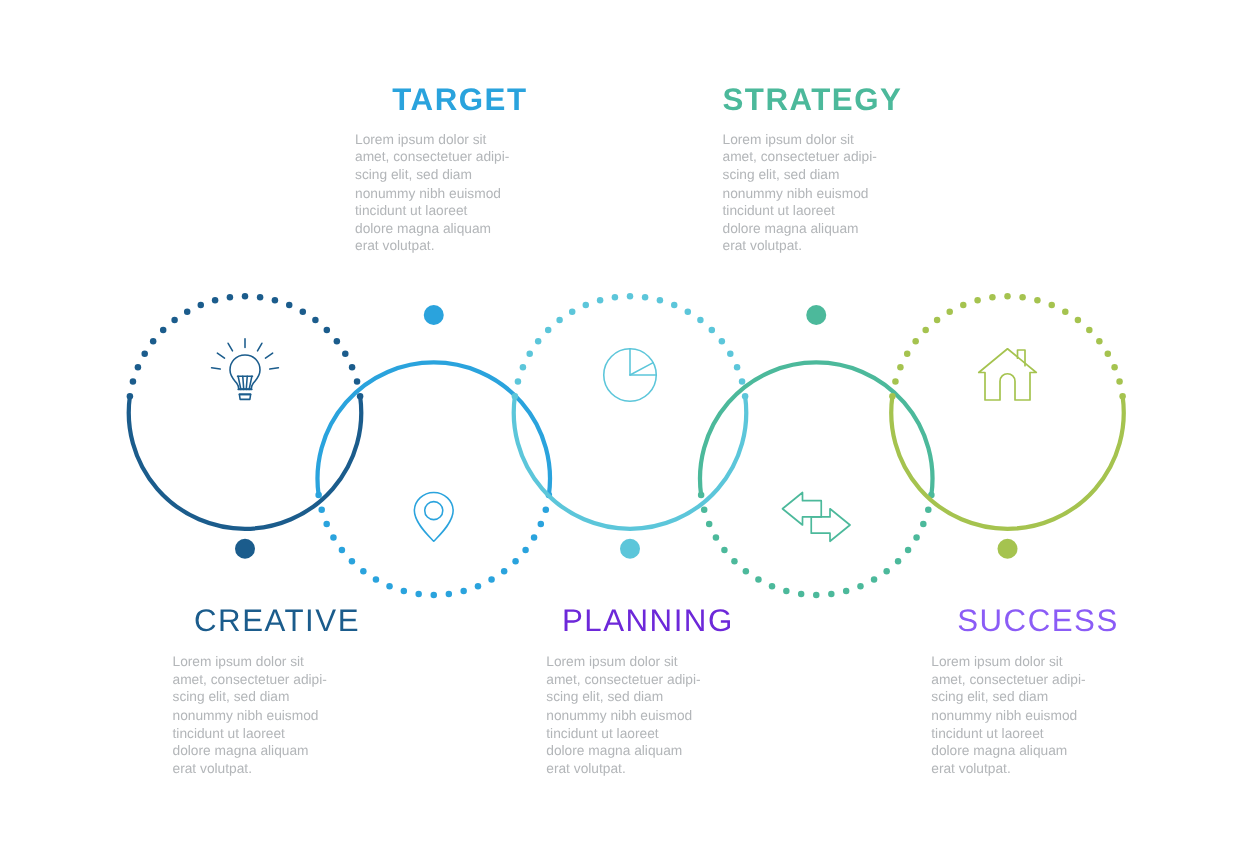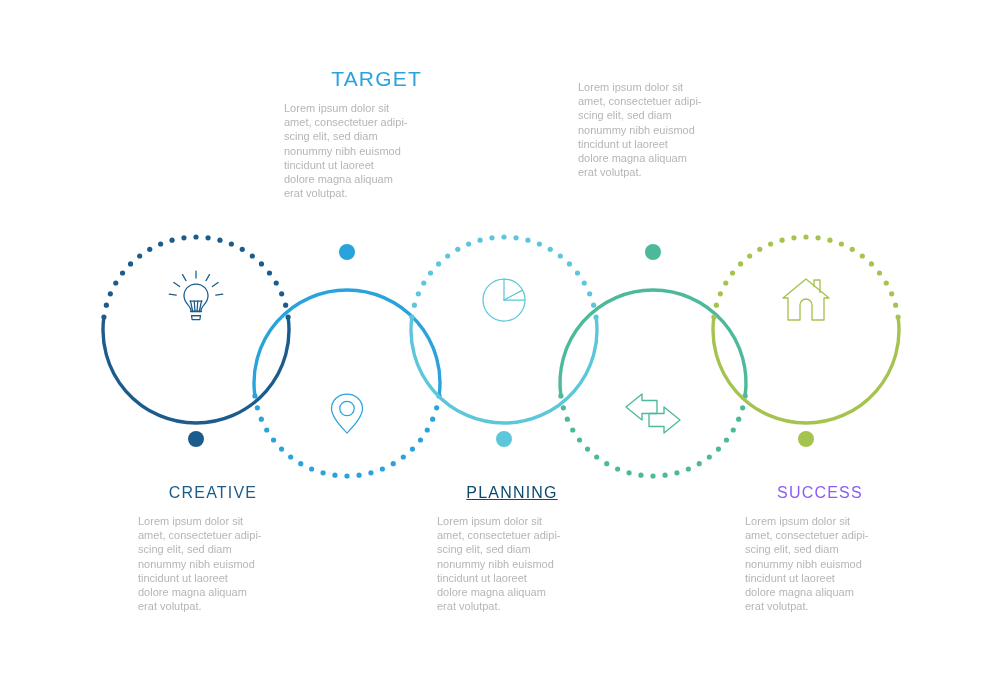--- a/index.html
+++ b/index.html
@@ -23,24 +23,24 @@
   .body-copy{
     font-size:11px;
     line-height:14.2px;
     color:#b3b6b9;
     text-align:justify;
     text-justify:inter-word;
   }
   .body-copy > span{display:block;}
 
   
-  .top .heading{font-size:21px;text-align:right;}
+  .top .heading{font-size:25px;text-align:right;font-weight:bold;}
   .top .body-copy{width:138px;}
   
-  .bottom .heading{font-size:16px;text-align:center;}
+  .bottom .heading{font-size:25px;text-align:right;}
   .bottom .body-copy{width:138px;}
 </style>
 </head>
 <body>
 
 <div id="stage">
 
   <svg id="graphic" viewBox="0 0 1000 692">
     <g id="circles-layer">
         <path d="M 288.09 317.06 A 93 93 0 1 1 103.91 317.06" fill="none" stroke="#1b5c8c" stroke-width="3.4" stroke-linecap="round"></path>
@@ -238,20 +238,21 @@
       <span>amet, consectetuer adipi-</span>
       <span>scing elit, sed diam</span>
       <span>nonummy nibh euismod</span>
       <span>tincidunt ut laoreet</span>
       <span>dolore magna aliquam</span>
       <span>erat volutpat.</span>
     </div>
   </div>
 
   <div class="txtblock top" style="left:578px;top:68px;width:150px;">
+    <div class="heading" style="text-align: left; color: rgb(76, 185, 155);">STRATEGY</div>
     <div class="body-copy" style="margin-top:12px;">
       <span>Lorem ipsum dolor sit</span>
       <span>amet, consectetuer adipi-</span>
       <span>scing elit, sed diam</span>
       <span>nonummy nibh euismod</span>
       <span>tincidunt ut laoreet</span>
       <span>dolore magna aliquam</span>
       <span>erat volutpat.</span>
     </div>
   </div>
@@ -263,21 +264,21 @@
       <span>amet, consectetuer adipi-</span>
       <span>scing elit, sed diam</span>
       <span>nonummy nibh euismod</span>
       <span>tincidunt ut laoreet</span>
       <span>dolore magna aliquam</span>
       <span>erat volutpat.</span>
     </div>
   </div>
 
   <div class="txtblock bottom" style="left:437px;top:485px;width:150px;">
-    <div class="heading" style="color: #0c4a6e; text-decoration: underline;">PLANNING</div>
+    <div class="heading" style="color: #6d28d9;">PLANNING</div>
     <div class="body-copy" style="margin-top:13px;">
       <span>Lorem ipsum dolor sit</span>
       <span>amet, consectetuer adipi-</span>
       <span>scing elit, sed diam</span>
       <span>nonummy nibh euismod</span>
       <span>tincidunt ut laoreet</span>
       <span>dolore magna aliquam</span>
       <span>erat volutpat.</span>
     </div>
   </div>

